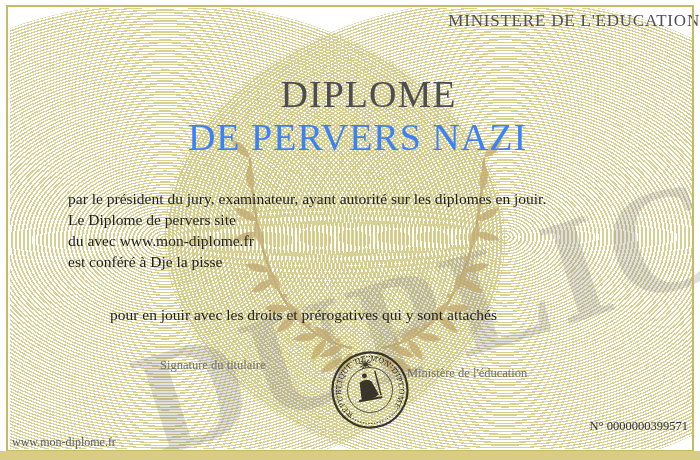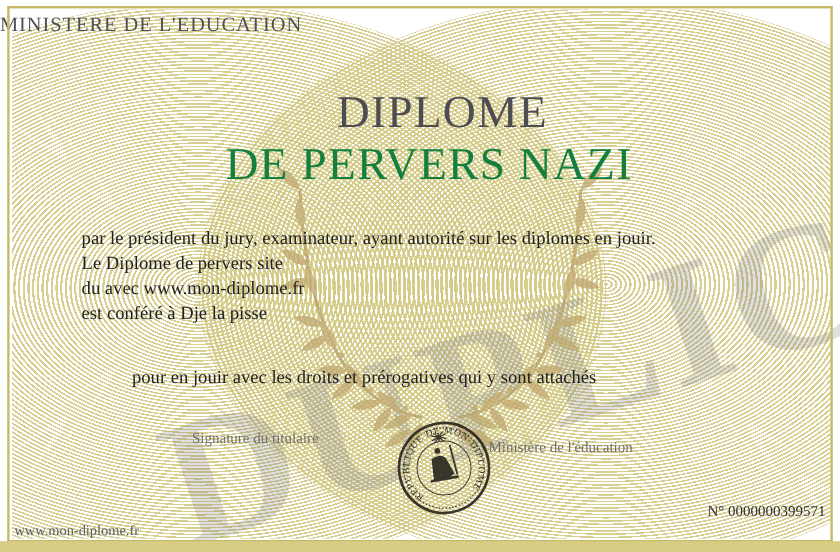--- a/index.html
+++ b/index.html
@@ -24,26 +24,26 @@
   #watermark{
     position:absolute;left:118px;top:338px;z-index:2;
     font-size:150px;font-weight:bold;letter-spacing:5px;white-space:nowrap;
     color:rgba(122,122,122,0.24);
     transform:rotate(-18deg);transform-origin:0 0;line-height:1;
   }
   
   #artwork{position:absolute;left:0;top:0;z-index:3;}
   
   .txt{position:absolute;white-space:nowrap;z-index:4;}
-  #ministry-header{left:0;right:0;top:11px;text-align:left;
+  #ministry-header{left:0;right:0;top:11px;text-align:right;
     font-size:17px;letter-spacing:0.8px;color:#4f4f54;}
   #title-line1{left:0;right:0;top:72px;text-align:center;
     font-size:38px;letter-spacing:1px;color:#4e4e52;margin-left:37px;}
   #title-line2{left:15px;right:0;top:115px;text-align:center;
-    font-size:38px;letter-spacing:1px;color:#15803d;}
+    font-size:38px;letter-spacing:1px;color:#3b82f6;}
   #body-paragraph{left:68px;top:188px;font-size:15.5px;line-height:21px;color:#1e1e1e;}
   #closing-line{left:110px;top:306px;font-size:15.5px;color:#1e1e1e;}
   .sig{font-size:12.5px;color:#6f6f6d;}
   #signature-left{left:160px;top:358px;}
   #signature-right{left:407px;top:366px;}
   #footer-url{left:12px;top:435px;font-size:12px;color:#5c5c60;}
   #footer-number{right:12px;top:419px;font-size:12.5px;color:#2e2e32;}
   
   #border-frame{position:absolute;left:6px;top:5px;width:684px;height:443px;
     border:2px solid #c6ba66;z-index:5;pointer-events:none;}

